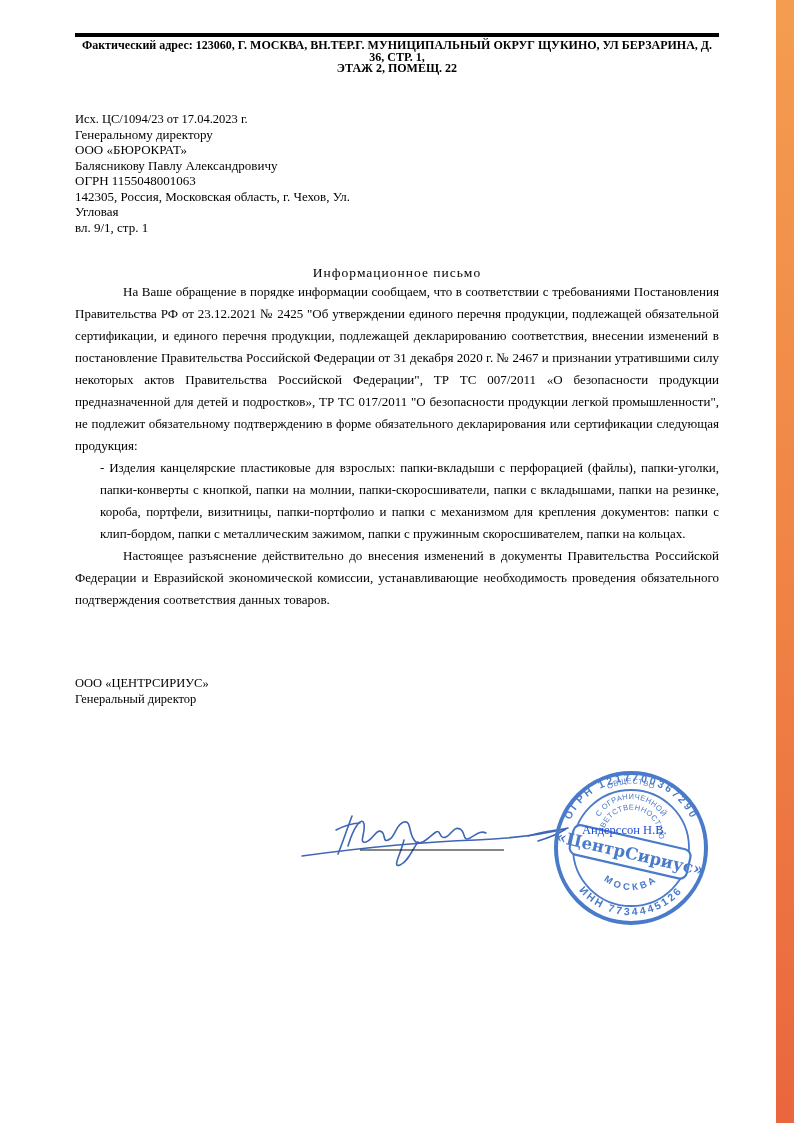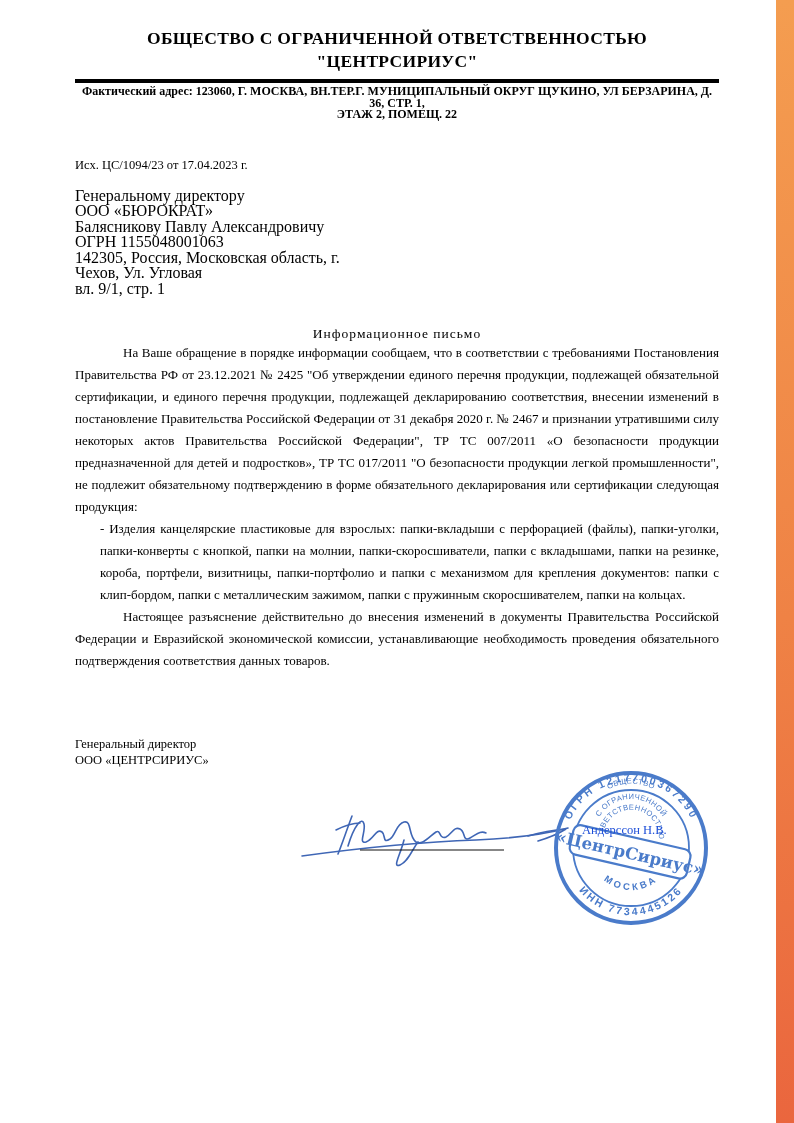--- a/index.html
+++ b/index.html
@@ -18,21 +18,21 @@
   }
   .content { padding:0 75px 0 75px; }
 
   .letterhead { padding-top:27px; text-align:center; }
   .org-title { font-size:17.5px; line-height:23px; font-weight:bold; letter-spacing:.3px; margin:0; }
   .head-bar { height:4px; background:#000; margin-top:6px; }
   .head-address { margin-top:3px; font-size:12px; font-weight:bold; line-height:11.5px; }
 
   .meta-row { margin-top:37px; display:flex; justify-content:space-between; align-items:flex-start;flex-direction:column; }
   .ref-number { font-size:12.5px; }
-  .recipient { width:312px; font-size:16px; line-height:15.6px;margin-top:15px; }
+  .recipient { width:312px; font-size:13px; line-height:15.6px; }
 
   .doc-title { margin-top:29px; text-align:center; font-size:13.5px; letter-spacing:1px; }
 
   .body-text { font-size:13px; line-height:22px; text-align:justify; }
   .body-text p { margin:0; }
   .p-indent { text-indent:48px; }
   .p1 { margin-top:33px; }
   .list-item { margin-left:25px !important; }
   .code-line { margin-left:25px !important; text-align:left; }
   .p2 { margin-top:22px; }
@@ -57,24 +57,20 @@
 </style>
 </head>
 <body>
 
 <div class="page">
   <div class="edge-strip"></div>
 
   <div class="content">
 
     <div class="letterhead">
-      <h1 class="org-title">
-        <span>ОБЩЕСТВО С ОГРАНИЧЕННОЙ ОТВЕТСТВЕННОСТЬЮ</span><br>
-        <span>"ЦЕНТРСИРИУС"</span>
-      </h1>
       <div class="head-bar"></div>
       <div class="head-address">
         <div>Фактический адрес: 123060, Г. МОСКВА, ВН.ТЕР.Г. МУНИЦИПАЛЬНЫЙ ОКРУГ ЩУКИНО, УЛ БЕРЗАРИНА, Д. 36, СТР. 1,</div>
         <div>ЭТАЖ 2, ПОМЕЩ. 22</div>
       </div>
     </div>
 
     <div class="meta-row">
       <div class="ref-number">Исх. ЦС/1094/23 от 17.04.2023 г.</div>
       <div class="recipient">
@@ -89,22 +85,22 @@
 
     <div class="doc-title">Информационное письмо</div>
 
     <div class="body-text">
       <p class="p1 p-indent">На Ваше обращение в порядке информации сообщаем, что в соответствии с требованиями Постановления Правительства РФ от 23.12.2021 № 2425 "Об утверждении единого перечня продукции, подлежащей обязательной сертификации, и единого перечня продукции, подлежащей декларированию соответствия, внесении изменений в постановление Правительства Российской Федерации от 31 декабря 2020 г. № 2467 и признании утратившими силу некоторых актов Правительства Российской Федерации", ТР ТС 007/2011 «О безопасности продукции предназначенной для детей и подростков», ТР ТС 017/2011 "О безопасности продукции легкой промышленности", не подлежит обязательному подтверждению в форме обязательного декларирования или сертификации следующая продукция:</p>
       <p class="list-item">- Изделия канцелярские пластиковые для взрослых: папки-вкладыши с перфорацией (файлы), папки-уголки, папки-конверты с кнопкой, папки на молнии, папки-скоросшиватели, папки с вкладышами, папки на резинке, короба, портфели, визитницы, папки-портфолио и папки с механизмом для крепления документов: папки с клип-бордом, папки с металлическим зажимом, папки с пружинным скоросшивателем, папки на кольцах.</p>
       <p class="p2 p-indent">Настоящее разъяснение действительно до внесения изменений в документы Правительства Российской Федерации и Евразийской экономической комиссии, устанавливающие необходимость проведения обязательного подтверждения соответствия данных товаров.</p>
     </div>
 
     <div class="sig-block">
+      <div>ООО «ЦЕНТРСИРИУС»</div>
       <div>Генеральный директор</div>
-      <div>ООО «ЦЕНТРСИРИУС»</div>
     </div>
 
   </div>
 
   <svg class="signature-svg" viewBox="0 0 280 90" xmlns="http://www.w3.org/2000/svg">
     <g fill="none" stroke="#3f66b5" stroke-width="1.6" stroke-linecap="round">
       <path d="M 6,64 C 50,58 120,50 180,48 C 225,46 250,42 272,36"></path>
       <path d="M 56,24 C 50,40 46,52 42,62"></path>
       <path d="M 40,38 C 48,34 56,31 64,31"></path>
       <path d="M 52,54 C 58,34 66,24 68,32 C 70,40 62,52 70,50 C 78,47 80,36 86,40 C 90,43 86,52 94,47 C 100,43 100,32 108,30 C 116,28 112,44 120,50 C 126,54 134,44 140,40 C 145,37 143,48 150,45 C 156,42 158,34 164,37 C 170,40 166,50 174,46 C 180,43 184,38 190,41"></path>

